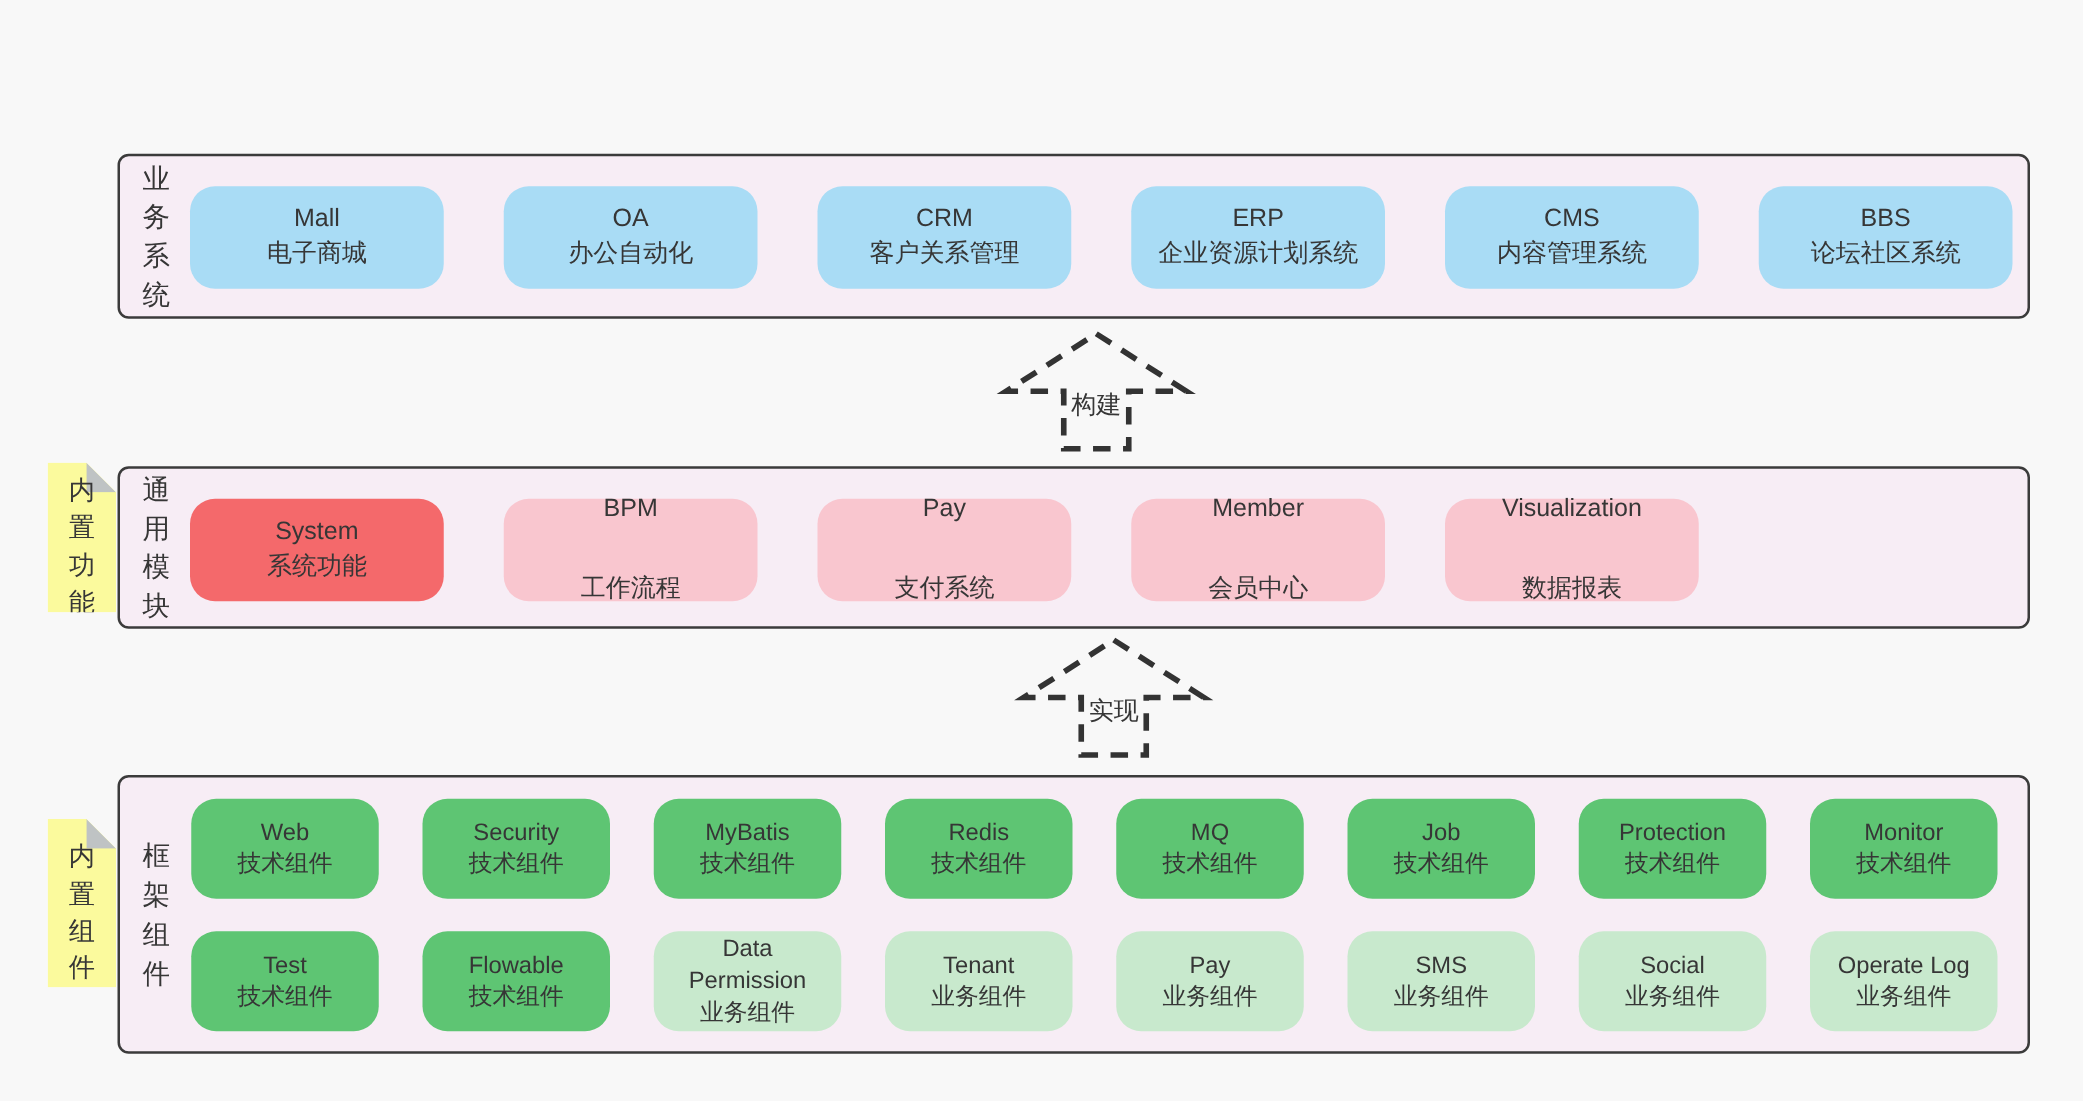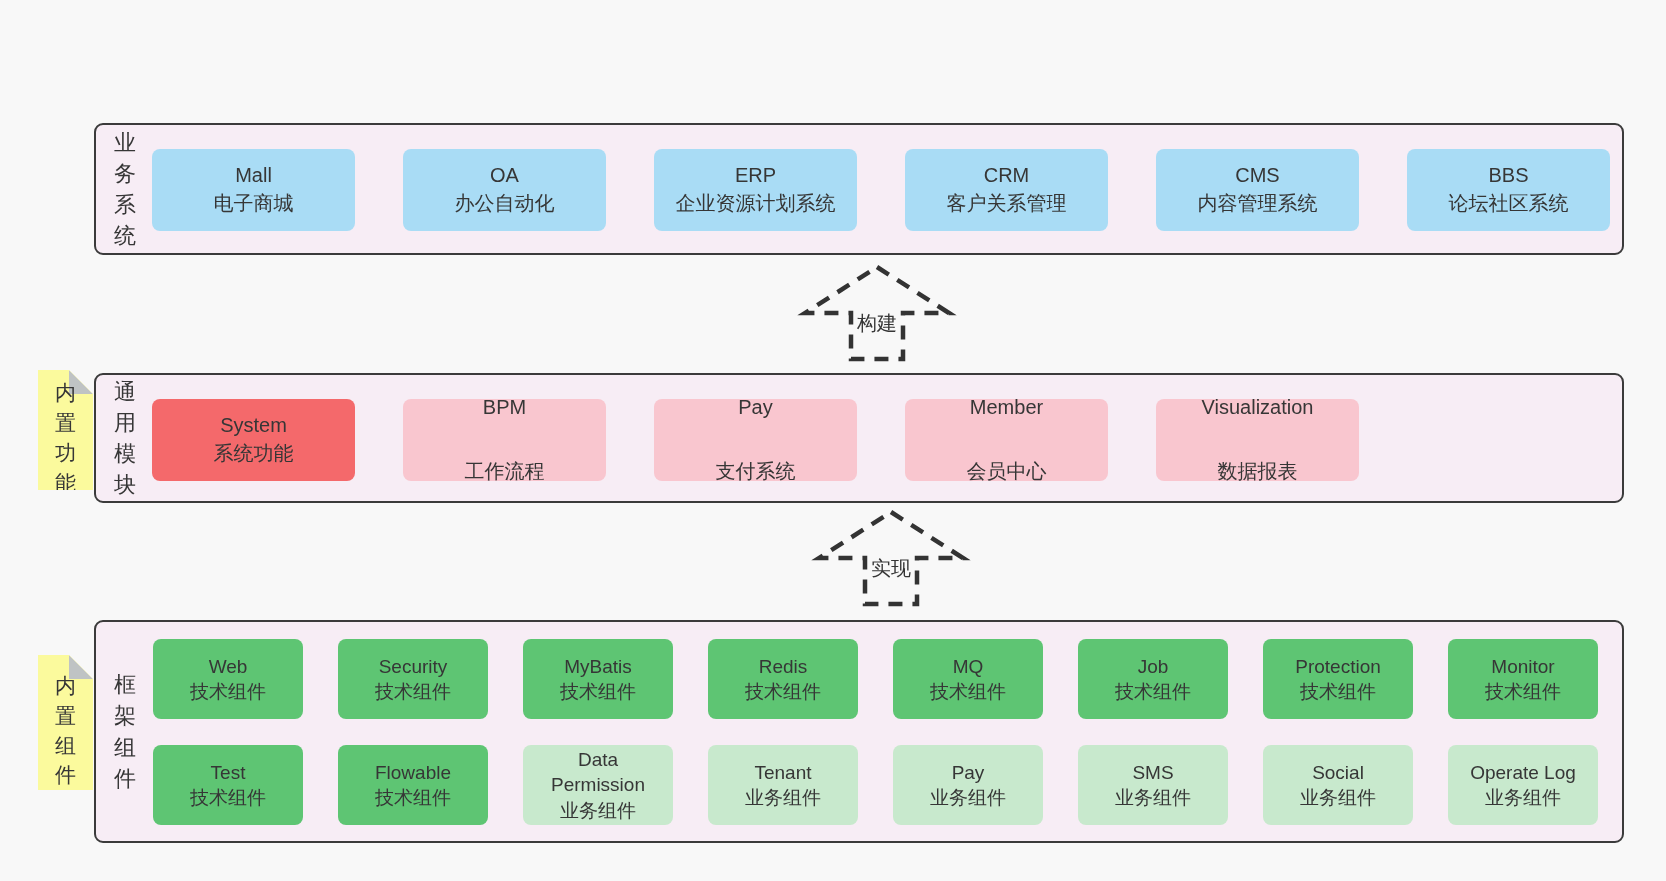--- a/index.html
+++ b/index.html
@@ -24,21 +24,21 @@
           text-align:center;word-break:break-all;}
   .vlabel span{display:block;width:1.05em;}
 
   .row{position:absolute;display:flex;}
   .row-business{left:56px;top:24px;gap:48px;}
   .row-common{left:56px;top:24px;gap:48px;align-items:flex-end;}
   .row-fw1{left:57px;top:17px;gap:35px;}
   .row-fw2{left:57px;top:123px;gap:35px;}
 
   .box{display:flex;flex-direction:column;align-items:center;justify-content:center;
-       border-radius:8px;text-align:center;color:var(--text);box-sizing:border-box;padding:4px 6px;}
+       border-radius:20px;text-align:center;color:var(--text);box-sizing:border-box;padding:4px 6px;}
   .box-wide{width:203px;height:82px;font-size:20px;line-height:1.38;}
   .box-small{width:150px;height:80px;font-size:19px;line-height:1.32;}
   .blue{background:var(--blue);}
   .red{background:var(--red);}
   .pink{background:var(--pink);gap:36px;}
   .green{background:var(--green);}
   .lgreen{background:var(--light-green);}
 
   .note{position:absolute;left:38px;width:55px;background:var(--note-yellow);
         clip-path:polygon(0 0,calc(100% - 24px) 0,100% 24px,100% 100%,0 100%);
@@ -67,26 +67,26 @@
     <div class="row row-business">
       <div class="box box-wide blue">
         <div>Mall</div>
         <div>电子商城</div>
       </div>
       <div class="box box-wide blue">
         <div>OA</div>
         <div>办公自动化</div>
       </div>
       <div class="box box-wide blue">
+        <div>CRM</div>
+        <div>客户关系管理</div>
+      </div>
+      <div class="box box-wide blue">
         <div>ERP</div>
         <div>企业资源计划系统</div>
-      </div>
-      <div class="box box-wide blue">
-        <div>CRM</div>
-        <div>客户关系管理</div>
       </div>
       <div class="box box-wide blue">
         <div>CMS</div>
         <div>内容管理系统</div>
       </div>
       <div class="box box-wide blue">
         <div>BBS</div>
         <div>论坛社区系统</div>
       </div>
     </div>

